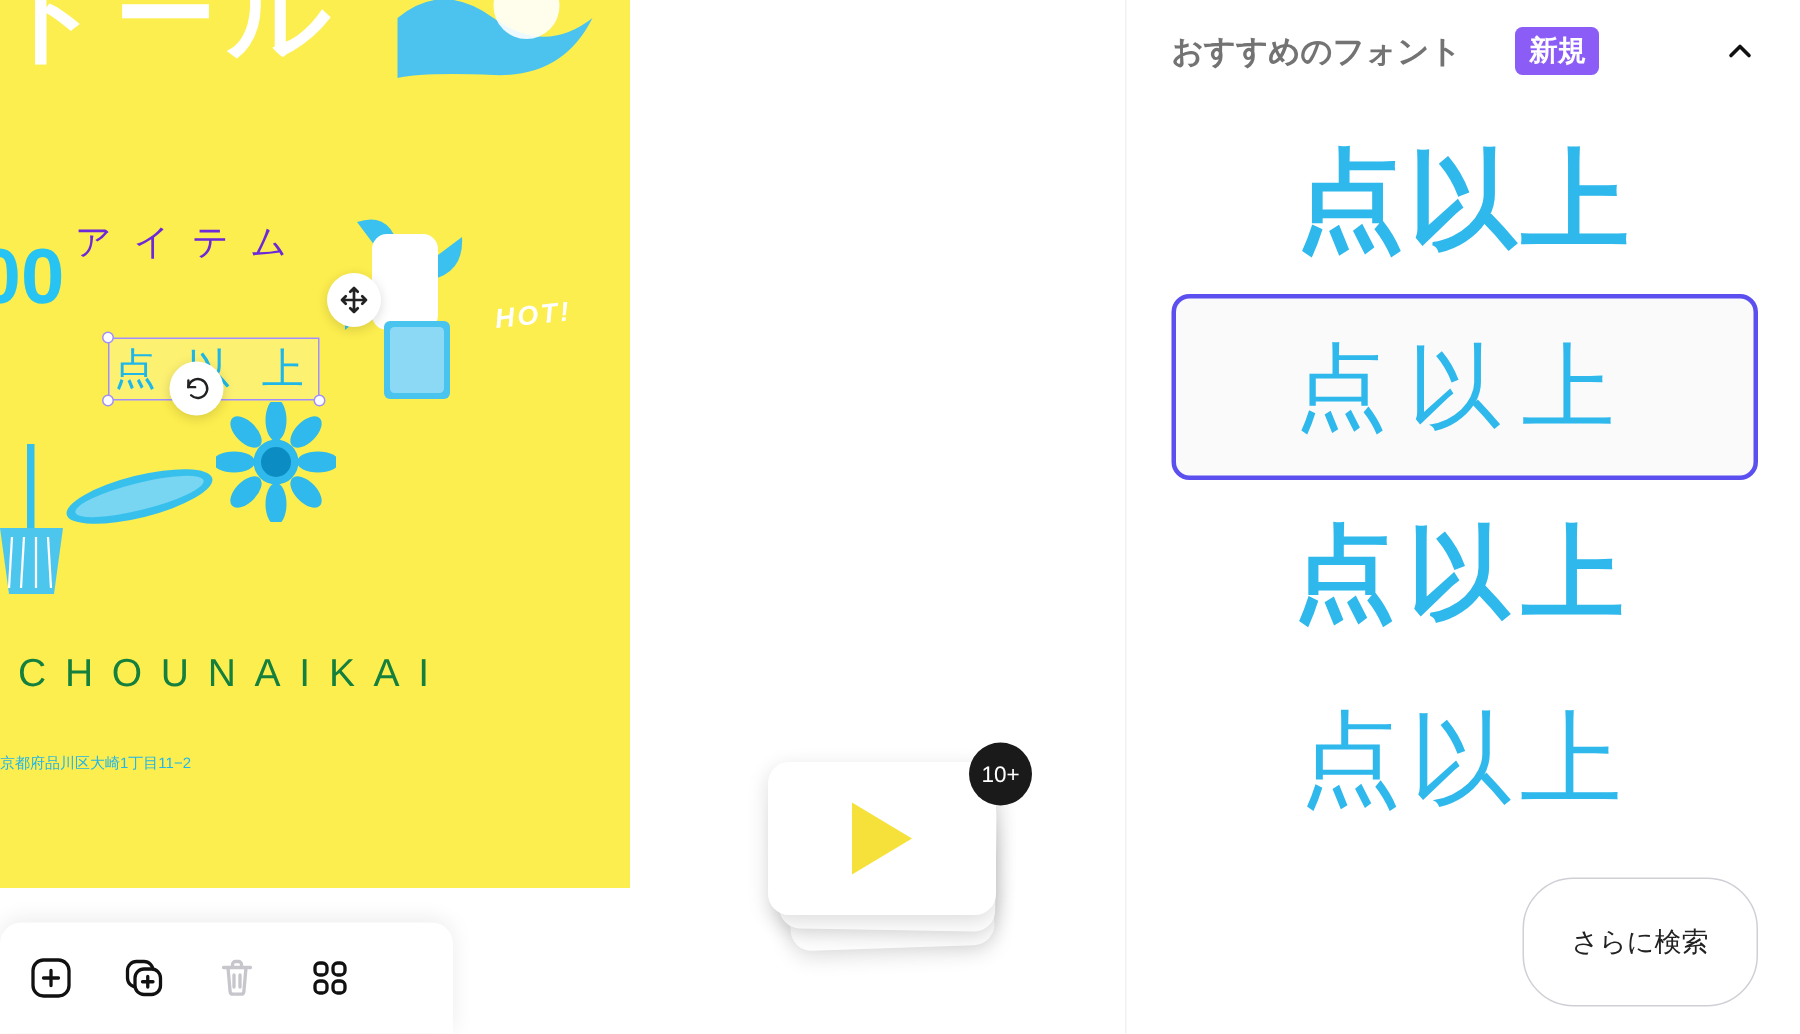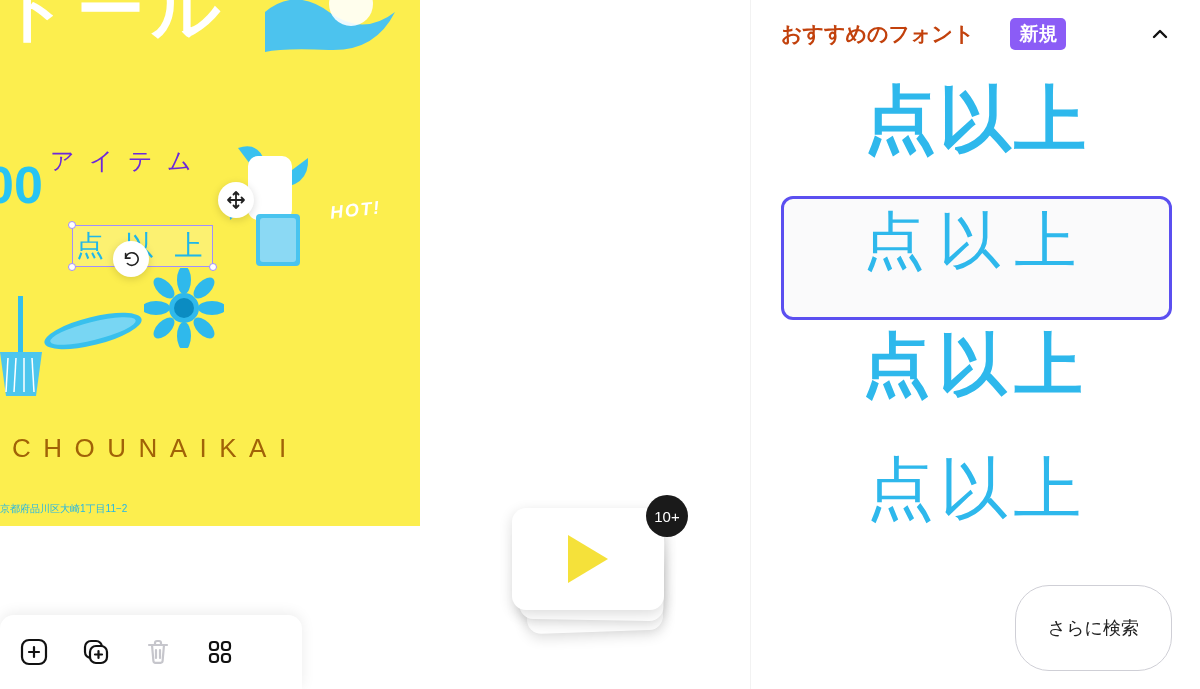--- a/index.html
+++ b/index.html
@@ -17,21 +17,21 @@
       top: 0;
       width: 720px;
       height: 689px;
       background: #fff;
     }
     .flyer {
       position: absolute;
       left: 0;
       top: 0;
       width: 420px;
-      height: 526px;
+      height: 592px;
       background: #fcee4e;
       overflow: hidden;
     }
     .flyer-title {
       position: absolute;
       top: -35px;
       left: 0;
       font-size: 68px;
       font-weight: 800;
       color: #fff;
@@ -121,21 +121,21 @@
     .sunflower {
       width: 80px; height: 80px;
       left: 144px; top: 268px;
     }
     .sunflower svg { width: 100%; height: 100%; }
     .chounaikai {
       position: absolute;
       top: 433px;
       left: 12px;
       font-size: 26px;
-      color: #a16207;
+      color: #15803d;
       letter-spacing: 0.48em;
       font-weight: 500;
     }
     .addr {
       position: absolute;
       top: 502px;
       left: 0;
       font-size: 10px;
       color: #22b6e9;
       font-weight: 500;
@@ -217,21 +217,21 @@
     }
     .sb-header {
       display: flex;
       align-items: center;
       gap: 12px;
       margin-bottom: 22px;
     }
     .sb-title {
       font-size: 21px;
       font-weight: 700;
-      color: #c2410c;
+      color: #737373;
     }
     .badge-new {
       background: #8b5cf6;
       color: #fff;
       font-size: 19px;
       font-weight: 700;
       padding: 3px 9px;
       border-radius: 5px;
       margin-left: 24px;
     }
@@ -242,21 +242,21 @@
     }
     .font-list {
       display: flex;
       flex-direction: column;
       gap: 0;
     }
     .font-item {
       width: 100%;
       height: 124px;
       display: flex;
-      align-items: flex-start;
+      align-items: center;
       justify-content: center;
       border-radius: 12px;
       cursor: pointer;
     }
     .font-item.selected {
       border: 3px solid #5b4ff0;
       background: #fafafb;
     }
     .font-sample {
       color: #2eb8ec;

